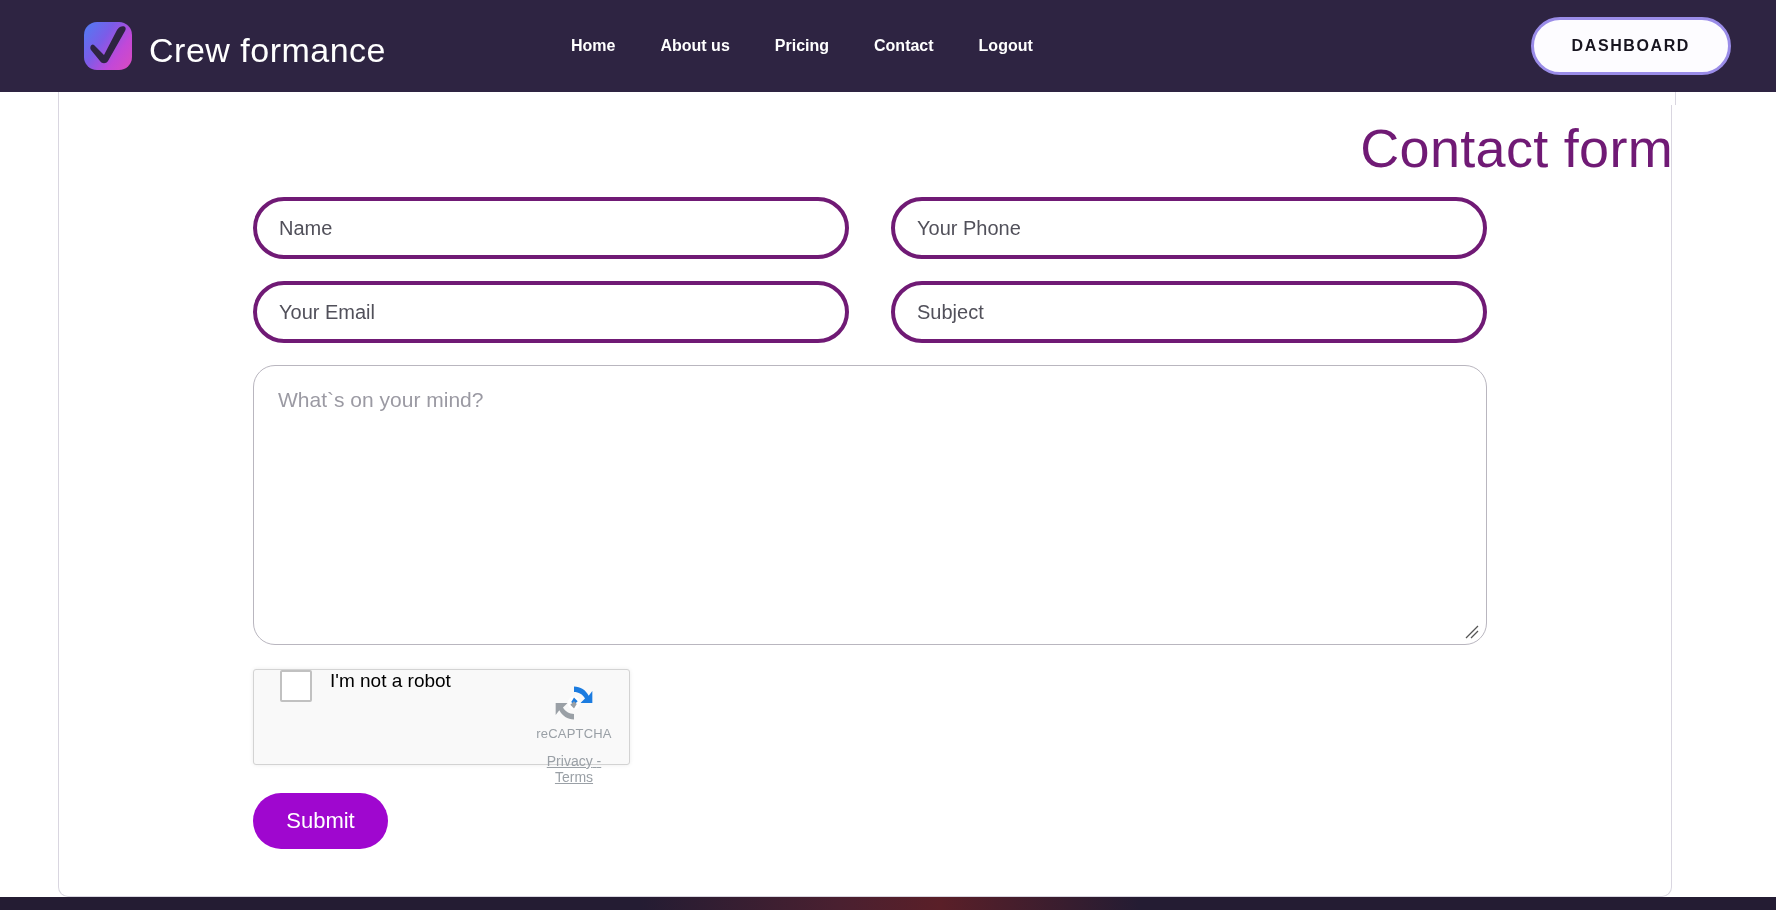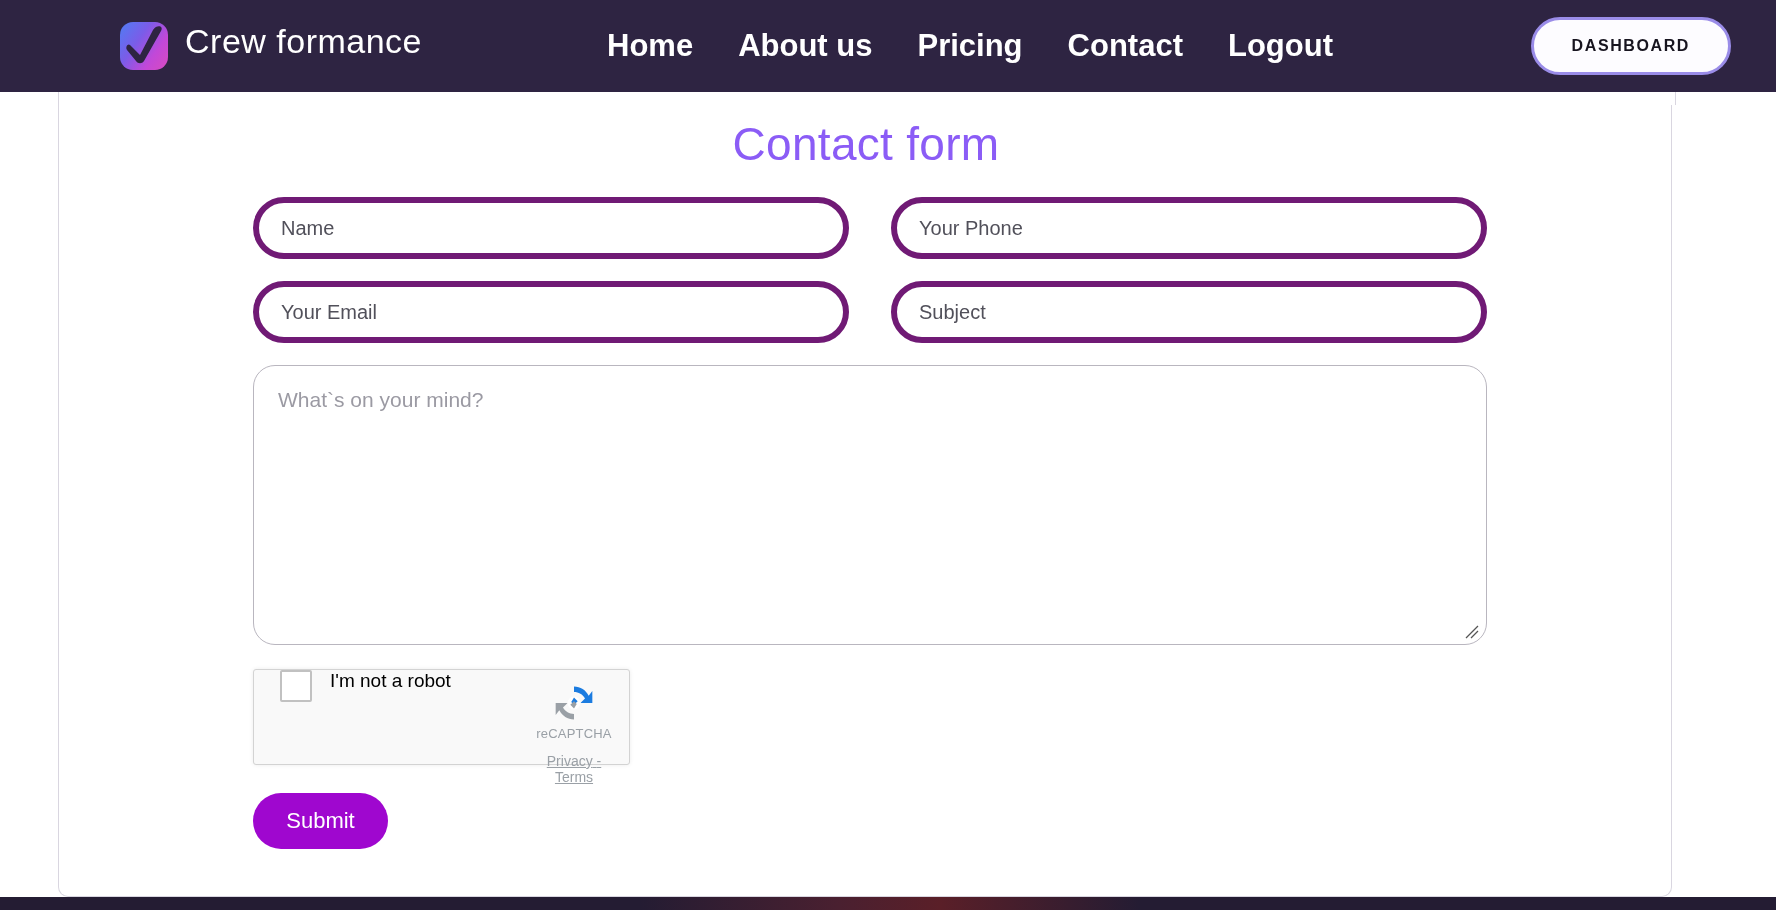--- a/index.html
+++ b/index.html
@@ -19,23 +19,23 @@
     width: 1776px;
     height: 92px;
     background: #2e2442;
     display: flex;
     align-items: center;
     z-index: 20;
   }
 
   .brand {
     display: flex;
-    align-items: flex-start;
+    align-items: flex-end;
     gap: 17px;
-    margin-left: 120px;
+    margin-left: 84px;
   }
 
   .brand-mark {
     width: 48px;
     height: 48px;
     border-radius: 13px;
     background: linear-gradient(125deg, #4f7df3 0%, #7b5ce8 38%, #c248d8 70%, #d94bbf 100%);
     position: relative;
     flex: none;
     overflow: visible;
@@ -55,21 +55,21 @@
   }
 
   .nav-links {
     display: flex;
     align-items: center;
     gap: 45px;
     margin-left: 185px;
   }
   .nav-link {
     color: #ffffff;
-    font-size: 31px;
+    font-size: 16px;
     font-weight: bold;
     text-decoration: none;
     white-space: nowrap;
     cursor: pointer;
   }
 
   .dashboard-btn {
     position: absolute;
     right: 45px;
     top: 17px;
@@ -109,45 +109,45 @@
     border: 1px solid #d9d6e0;
     border-bottom: none;
     border-radius: 12px 12px 0 0;
     background: #ffffff;
   }
 
   .page-title {
     position: absolute;
     left: 0; top: 25px;
     width: 1614px;
-    text-align: center;
-    font-size: 46px;
+    text-align: right;
+    font-size: 54px;
     font-weight: 400;
-    color: #8b5cf6;
+    color: #701a75;
     letter-spacing: .3px;
   }
 
   
   .form-area {
     position: absolute;
     left: 194px;
     top: 105px;
     width: 1234px;
   }
 
   .row {
     display: flex;
     gap: 42px;
     margin-bottom: 22px;
   }
 
   .field {
     flex: 1;
     height: 62px;
-    border: 6px solid #701a75;
+    border: 4px solid #701a75;
     border-radius: 34px;
     background: #ffffff;
     padding: 16px 22px;
     font-family: "Liberation Sans", sans-serif;
     font-size: 20px;
     color: #404040;
     outline: none;
   }
   .field::placeholder { color: #51505a; opacity: 1; }
 

